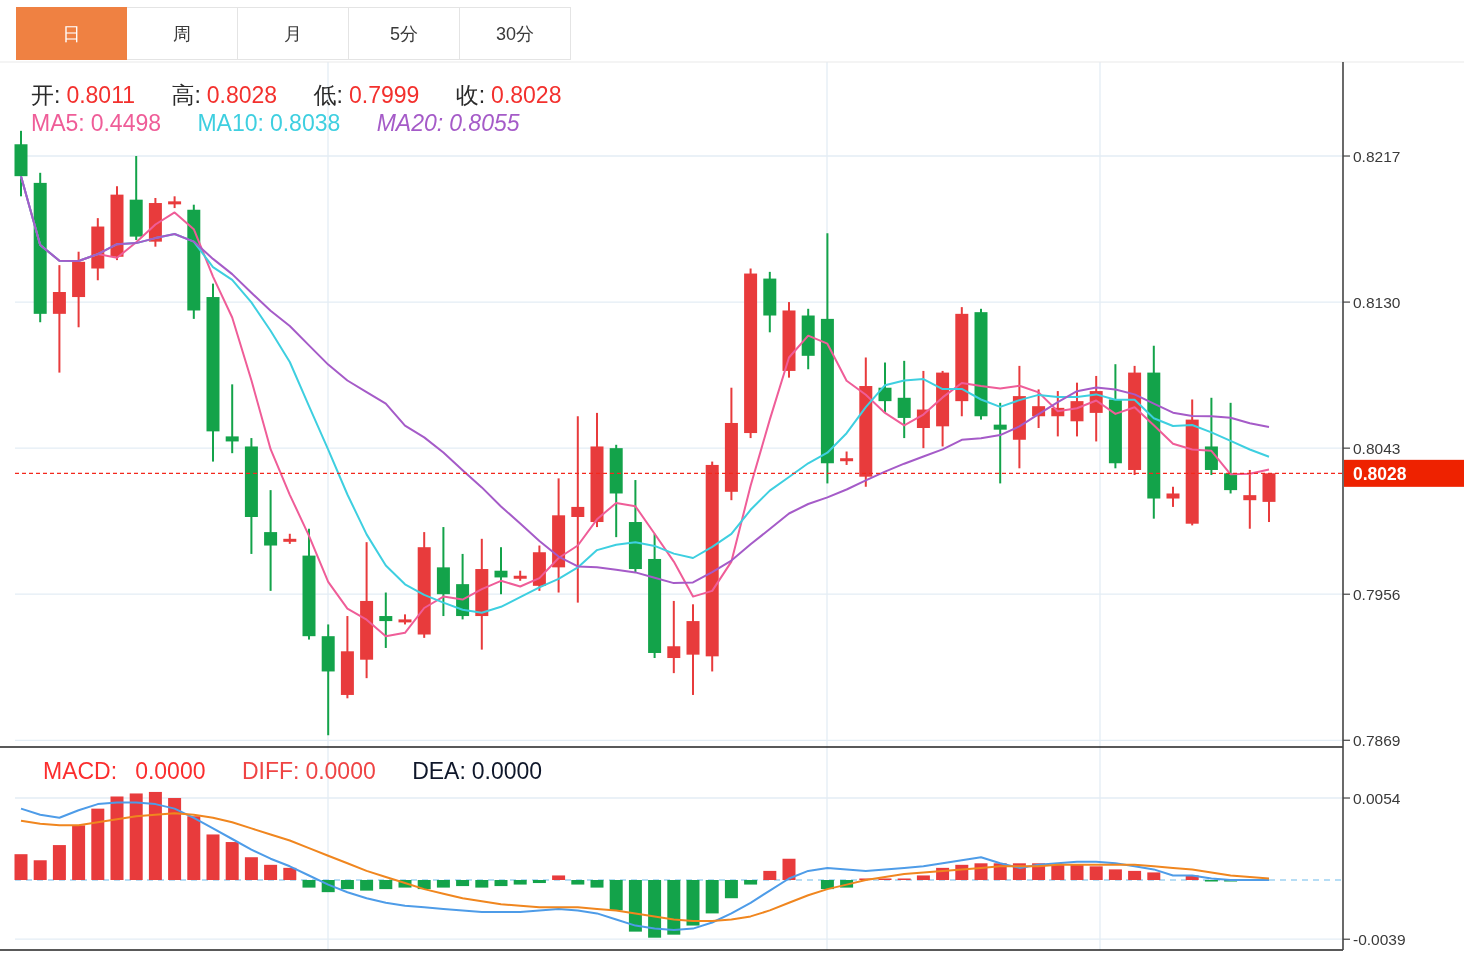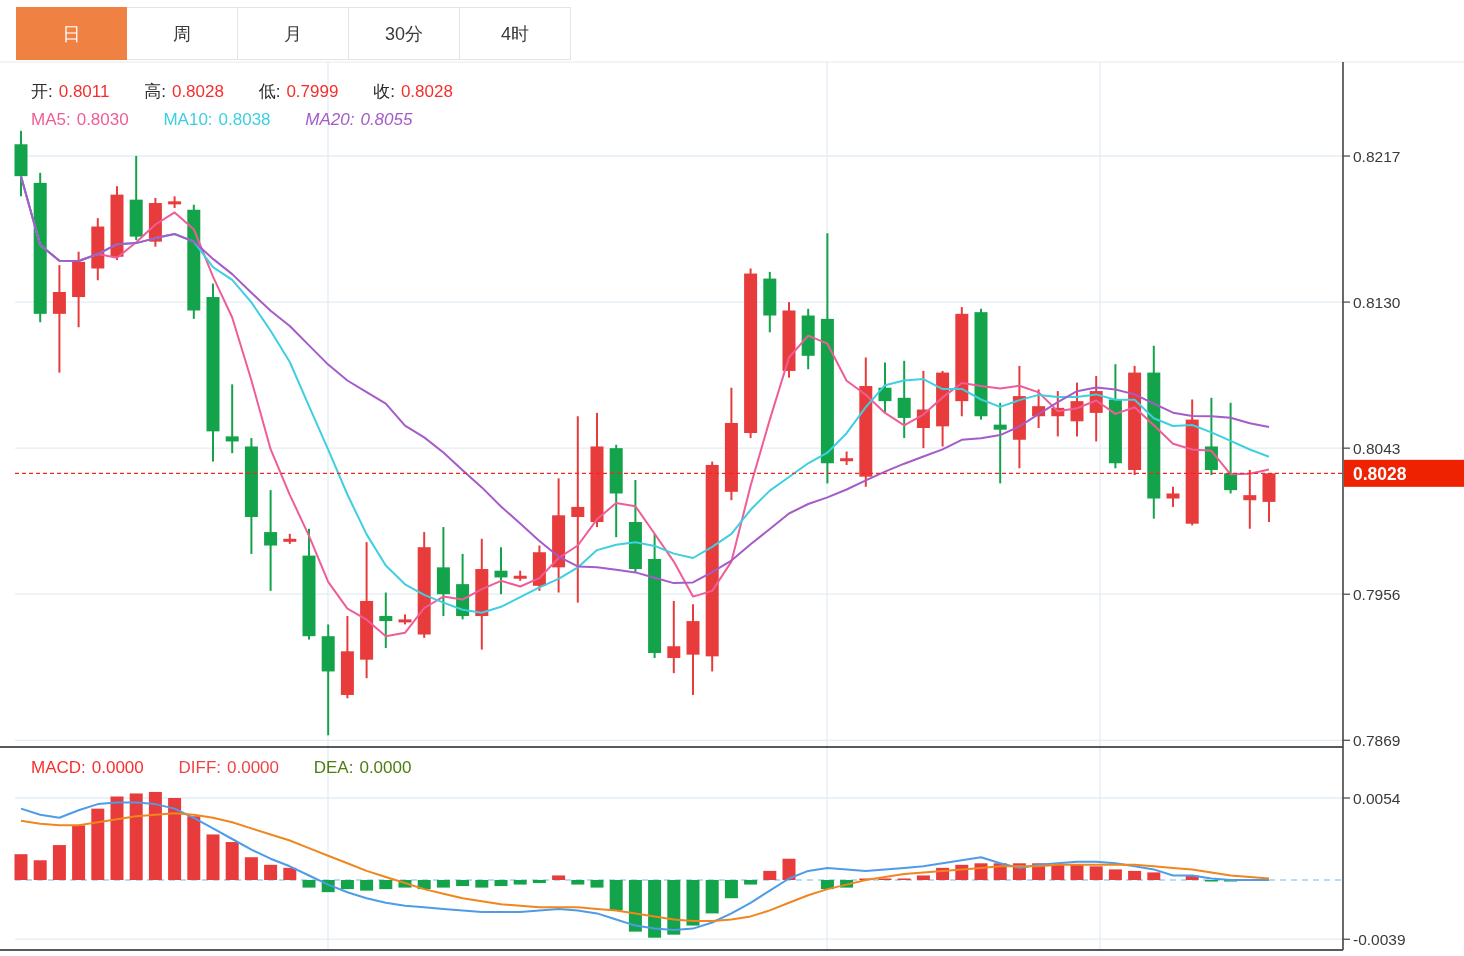--- a/index.html
+++ b/index.html
@@ -3,31 +3,31 @@
 <meta charset="utf-8">
 <style>
   html,body{margin:0;padding:0;background:#fff;font-family:"Liberation Sans",sans-serif;}
   #app{position:relative;width:1464px;height:956px;background:#fff;overflow:hidden;}
   svg{position:absolute;left:0;top:0;}
   .tabbar{position:absolute;left:16px;top:7px;display:flex;z-index:5;}
   .tab{width:111px;height:53px;line-height:53px;text-align:center;font-size:18px;color:#3a3a3a;
        background:#fff;border:1px solid #e4e4e4;border-left:none;cursor:pointer;box-sizing:border-box;}
   .tab:first-child{border-left:1px solid #e4e4e4;}
   .tab.selected{background:#ef8142;border-color:#ef8142;color:#fff;}
-  .overlay{position:absolute;z-index:4;font-size:17px;white-space:nowrap;}
+  .overlay{position:absolute;z-index:4;font-size:23px;white-space:nowrap;}
   .overlay span{margin-right:6px;}
   .gap{display:inline-block;width:18px;}
   .lbl{color:#2b2b2b;}
   .val-red{color:#f3302d;}
   .ma5{color:#ef5d98;}
   .ma10{color:#3ecfe0;}
   .ma20{color:#a55bc8;font-style:italic;}
-  .macd-red{color:#fb2e2e;}
+  .macd-red{color:#fb2e2e;margin-left:12px;}
   .diff-blue{color:#ef4444;}
-  .dea-orange{color:#4d7c0f;}
+  .dea-orange{color:#0f172a;}
 </style>
 </head>
 <body>
 
 <div id="app">
 
   <svg id="chart" width="1464" height="956" viewBox="0 0 1464 956">
       <g>
         <line x1="15" y1="156.01960784313795" x2="1343" y2="156.01960784313795" stroke="#e3edf5" stroke-width="1.3"></line>
         <line x1="15" y1="302.08578431372666" x2="1343" y2="302.08578431372666" stroke="#e3edf5" stroke-width="1.3"></line>
@@ -269,33 +269,33 @@
         <text x="1353" y="944.7198952879581">-0.0039</text>
       </g>
       <rect x="1344" y="459.8357843137262" width="120" height="27" fill="#ee2200"></rect>
       <text x="1353" y="479.8357843137262" fill="#fff" font-size="17.5" font-weight="bold" font-family="&quot;Liberation Sans&quot;,sans-serif">0.8028</text>
     </svg>
 
   <div class="tabbar">
     <div class="tab selected">日</div>
     <div class="tab">周</div>
     <div class="tab">月</div>
+    <div class="tab">5分</div>
     <div class="tab">30分</div>
-    <div class="tab">4时</div>
   </div>
 
   <div class="overlay" style="left:31px;top:80px;">
     <span class="lbl">开:</span><span class="val-red">0.8011</span><span class="gap"></span>
     <span class="lbl">高:</span><span class="val-red">0.8028</span><span class="gap"></span>
     <span class="lbl">低:</span><span class="val-red">0.7999</span><span class="gap"></span>
     <span class="lbl">收:</span><span class="val-red">0.8028</span>
   </div>
 
   <div class="overlay" style="left:31px;top:110px;">
-    <span class="ma5">MA5:</span><span class="ma5">0.8030</span><span class="gap"></span>
+    <span class="ma5">MA5:</span><span class="ma5">0.4498</span><span class="gap"></span>
     <span class="ma10">MA10:</span><span class="ma10">0.8038</span><span class="gap"></span>
     <span class="ma20">MA20:</span><span class="ma20">0.8055</span>
   </div>
 
   <div class="overlay" style="left:31px;top:758px;">
     <span class="macd-red">MACD:</span><span class="macd-red">0.0000</span><span class="gap"></span>
     <span class="diff-blue">DIFF:</span><span class="diff-blue">0.0000</span><span class="gap"></span>
     <span class="dea-orange">DEA:</span><span class="dea-orange">0.0000</span>
   </div>
 

